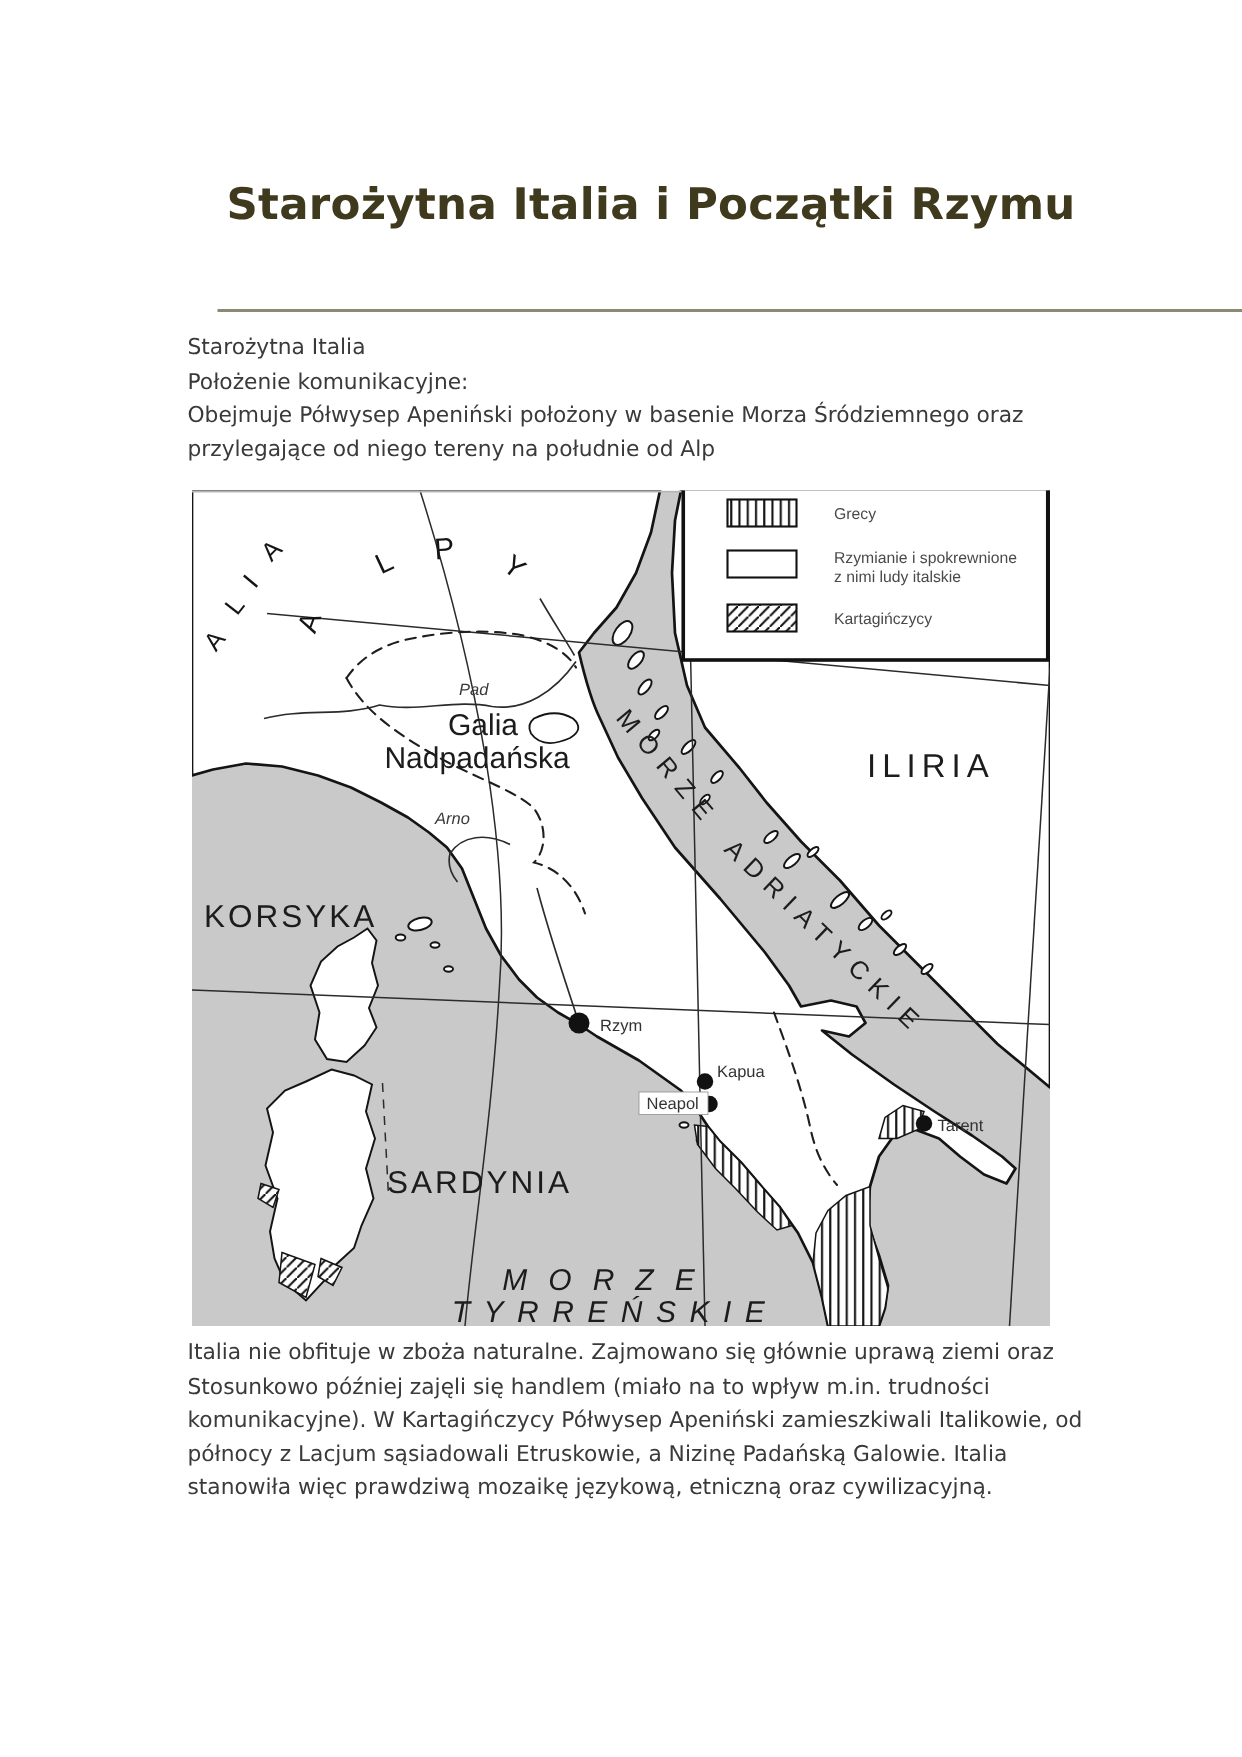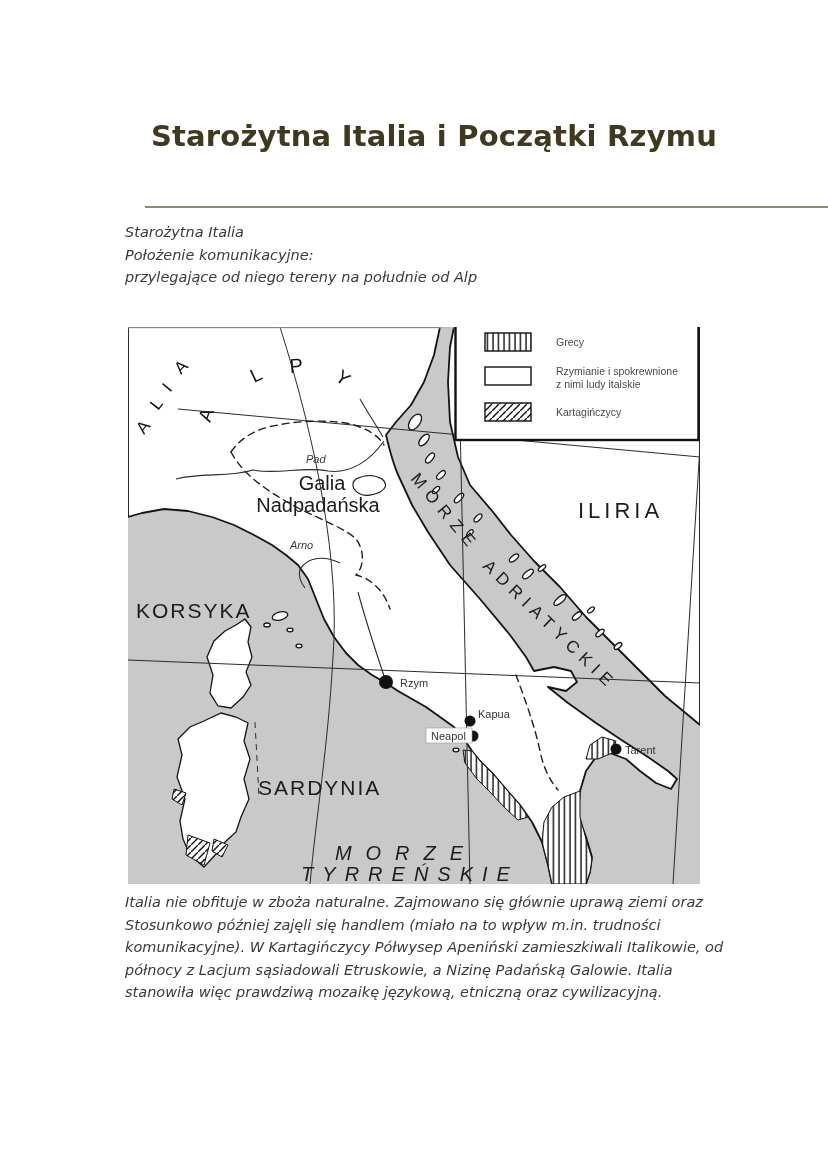--- a/index.html
+++ b/index.html
@@ -13,21 +13,21 @@
     color:var(--title,#3f3a1d);letter-spacing:0.2px;
   }
   .divider{
     position:absolute;top:206px;left:145px;right:0;height:2px;
     background:var(--divider,#8c8874);
   }
   .textblock{
     position:absolute;left:125px;color:var(--body-text,#3a3a3a);
     font-size:14.5px;line-height:22.5px;
   }
-  .textblock div{white-space:nowrap;font-style:italic;}
+  .textblock div{white-space:nowrap;}
   .intro{top:221px;width:660px;}
   .bodytext{top:891px;width:680px;}
   .map-wrap{position:absolute;top:327px;left:128px;width:572px;height:557px;}
   svg text{font-family:"Liberation Sans","DejaVu Sans",sans-serif;}
   .sea{fill:var(--sea,#c9c9c9);}
   .land{fill:var(--land,#ffffff);stroke:#141414;stroke-width:1.8;stroke-linejoin:round;}
   .island{fill:var(--land,#ffffff);stroke:#141414;stroke-width:1.3;}
   .grid{stroke:#2b2b2b;stroke-width:1;fill:none;}
   .dashed{stroke:#1e1e1e;stroke-width:1.4;fill:none;stroke-dasharray:7 5;stroke-linecap:round;}
   .river{stroke:#2b2b2b;stroke-width:1.1;fill:none;}
@@ -44,20 +44,21 @@
 
 <div class="page">
 
   <h1 class="doc-title">Starożytna Italia i Początki Rzymu</h1>
 
   <div class="divider"></div>
 
   <div class="textblock intro">
     <div>Starożytna Italia</div>
     <div>Położenie komunikacyjne:</div>
+    <div>Obejmuje Półwysep Apeniński położony w basenie Morza Śródziemnego oraz</div>
     <div>przylegające od niego tereny na południe od Alp</div>
   </div>
 
   <div class="map-wrap">
     <svg viewBox="0 0 572 557" width="572" height="557">
       <defs>
         <pattern id="vh" patternUnits="userSpaceOnUse" width="5.5" height="10">
           <rect width="5.5" height="10" fill="#ffffff"></rect>
           <line x1="2" y1="0" x2="2" y2="10" stroke="#111" stroke-width="1.4"></line>
         </pattern>

